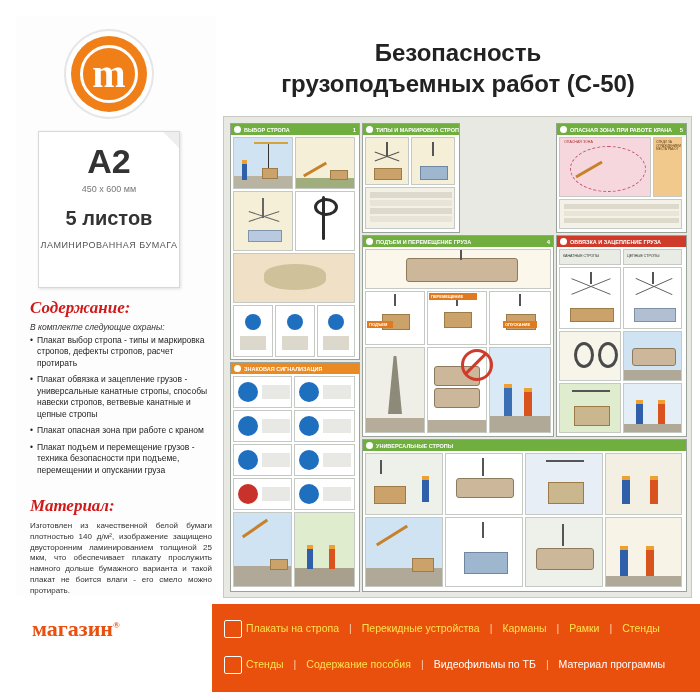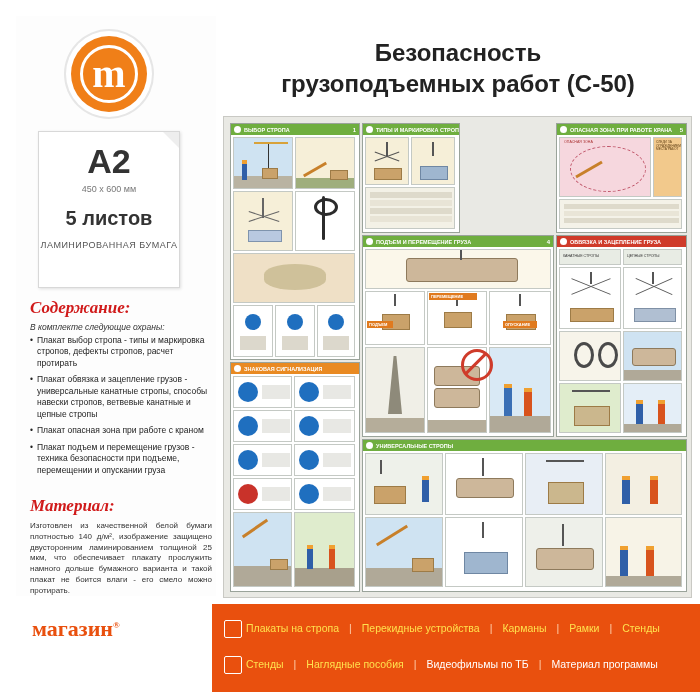--- a/index.html
+++ b/index.html
@@ -451,21 +451,21 @@
         <span class="sep">|</span>
         <span class="it yellow">Карманы</span>
         <span class="sep">|</span>
         <span class="it yellow">Рамки</span>
         <span class="sep">|</span>
         <span class="it yellow">Стенды</span>
       </div>
       <div class="frow" style="top:54px;padding-left:30px;">
         <span class="it yellow">Стенды</span>
         <span class="sep">|</span>
-        <span class="it yellow">Наглядные пособия</span>
+        <span class="it yellow">Содержание пособия</span>
         <span class="sep">|</span>
         <span class="it" style="color:#fff">Видеофильмы по ТБ</span>
         <span class="sep">|</span>
         <span class="it" style="color:#fff">Материал программы</span>
       </div>
       <div class="fico" style="top:16px;"></div>
       <div class="fico" style="top:52px;"></div>
     </div>
   </div>
 

